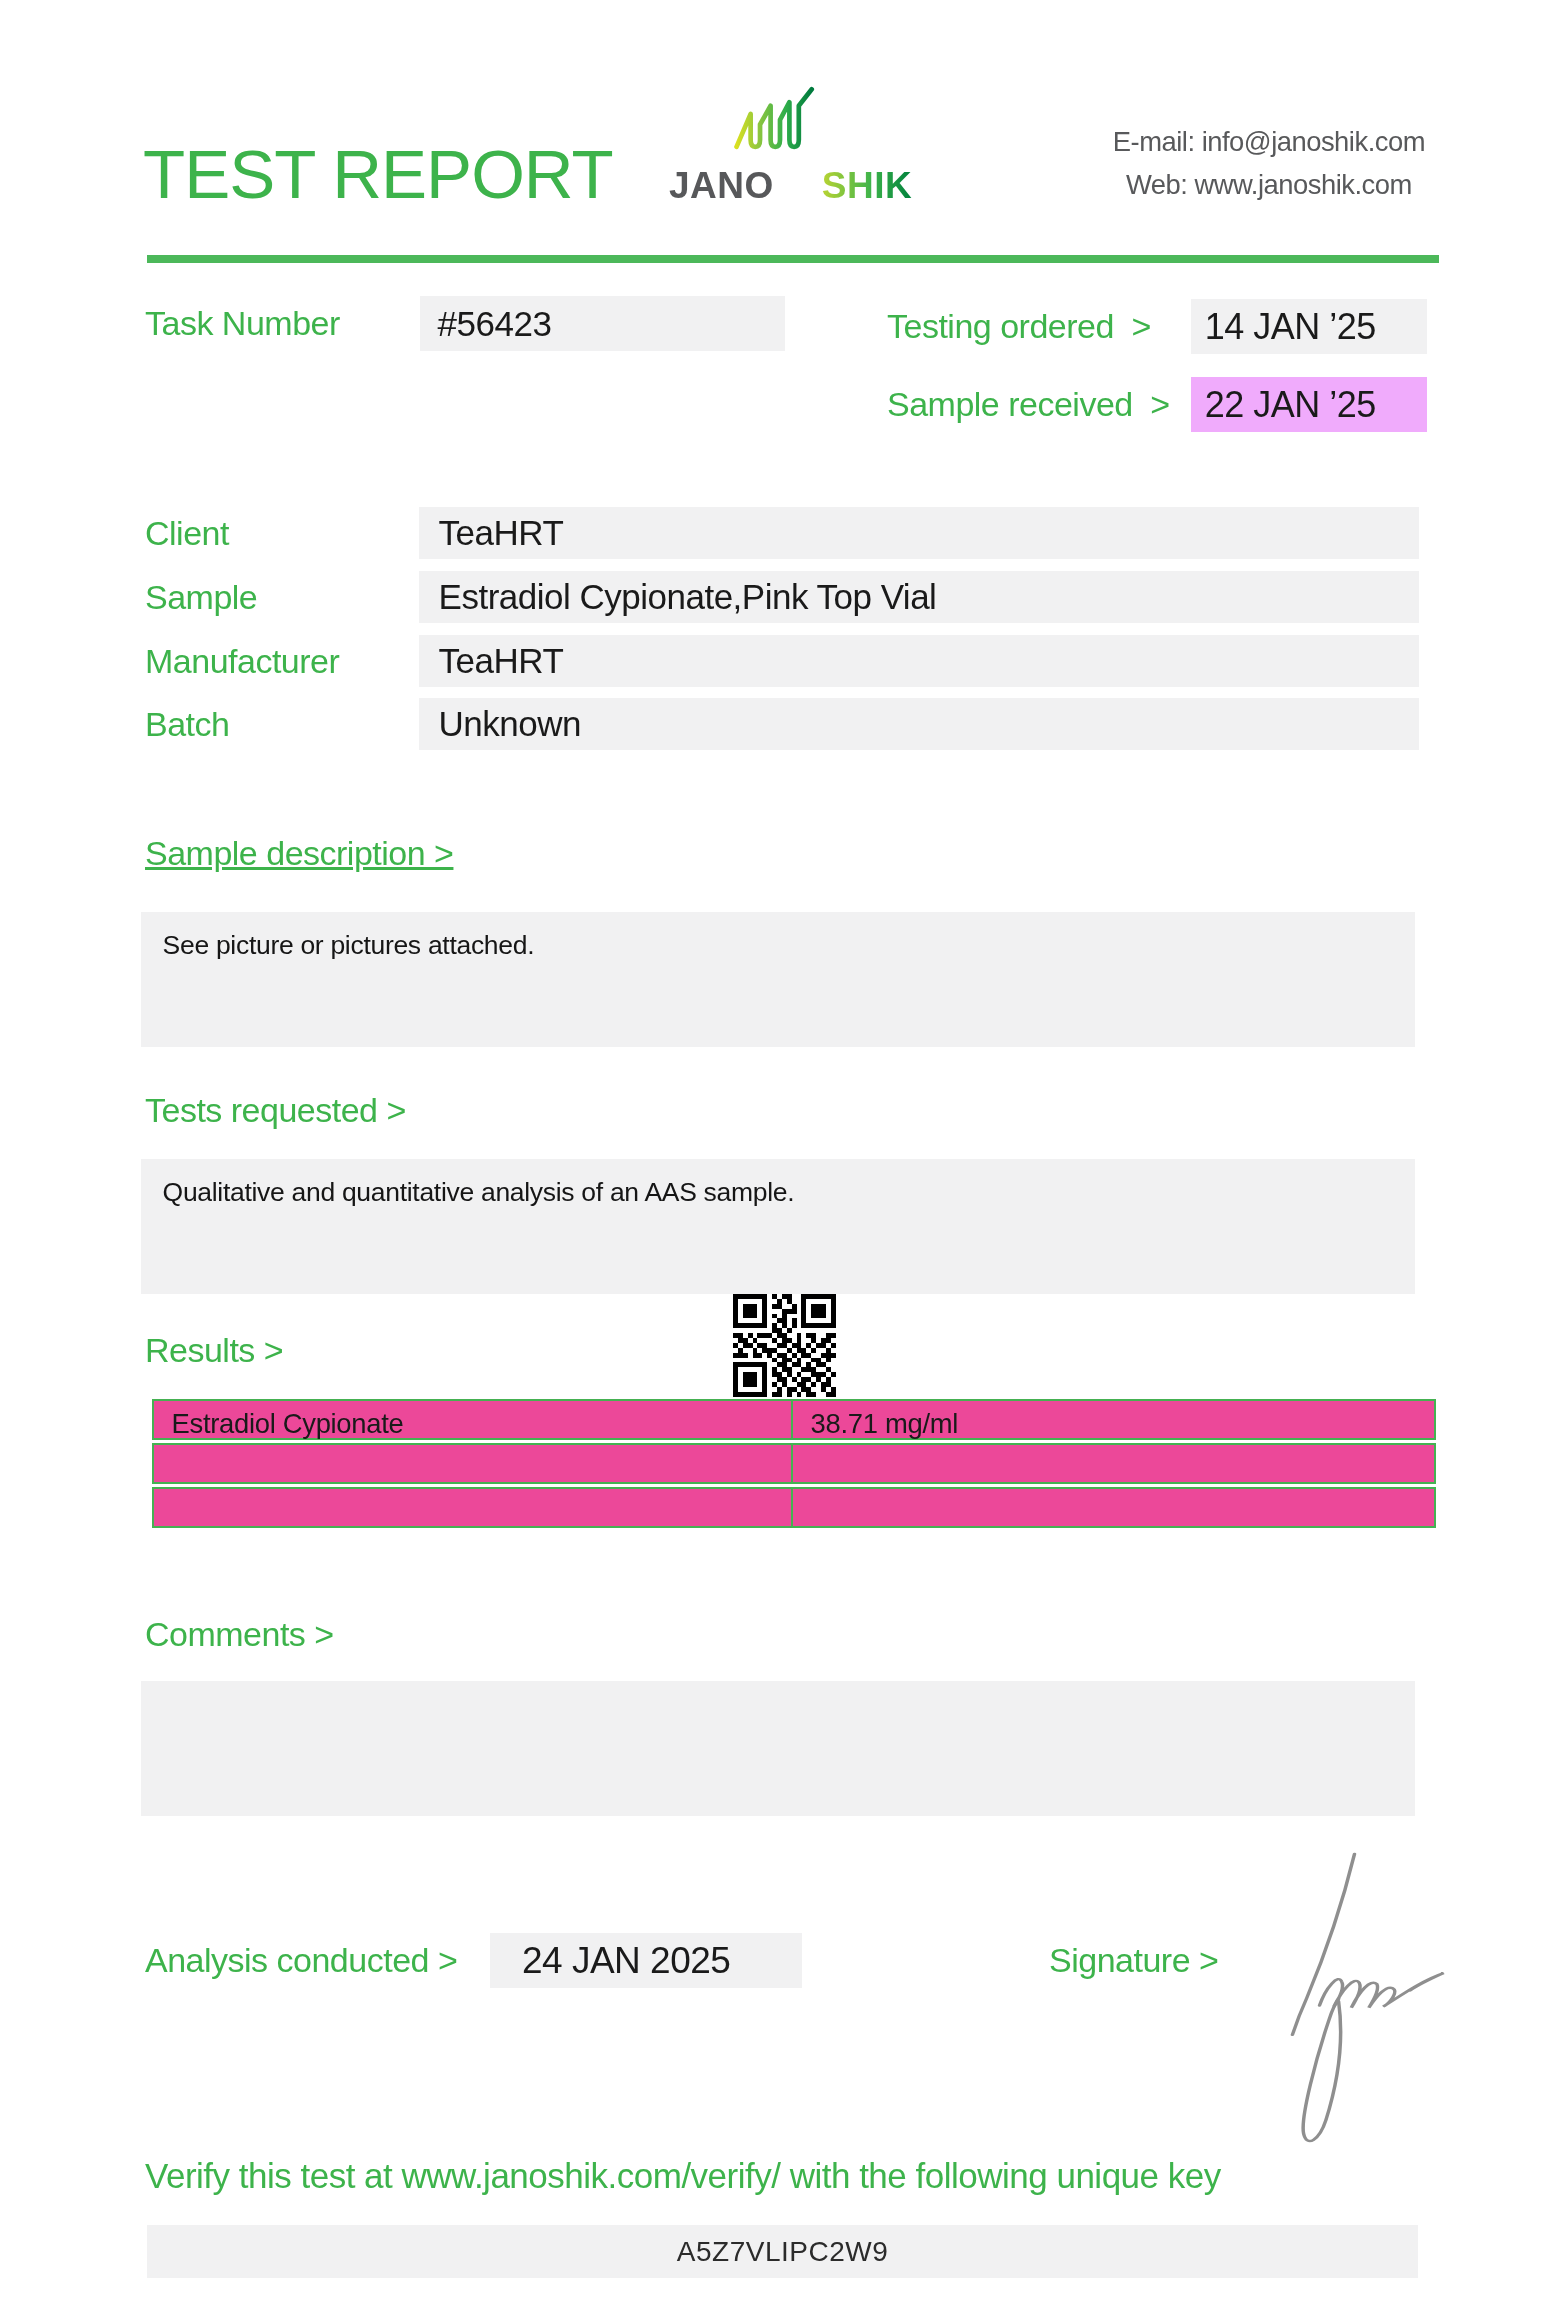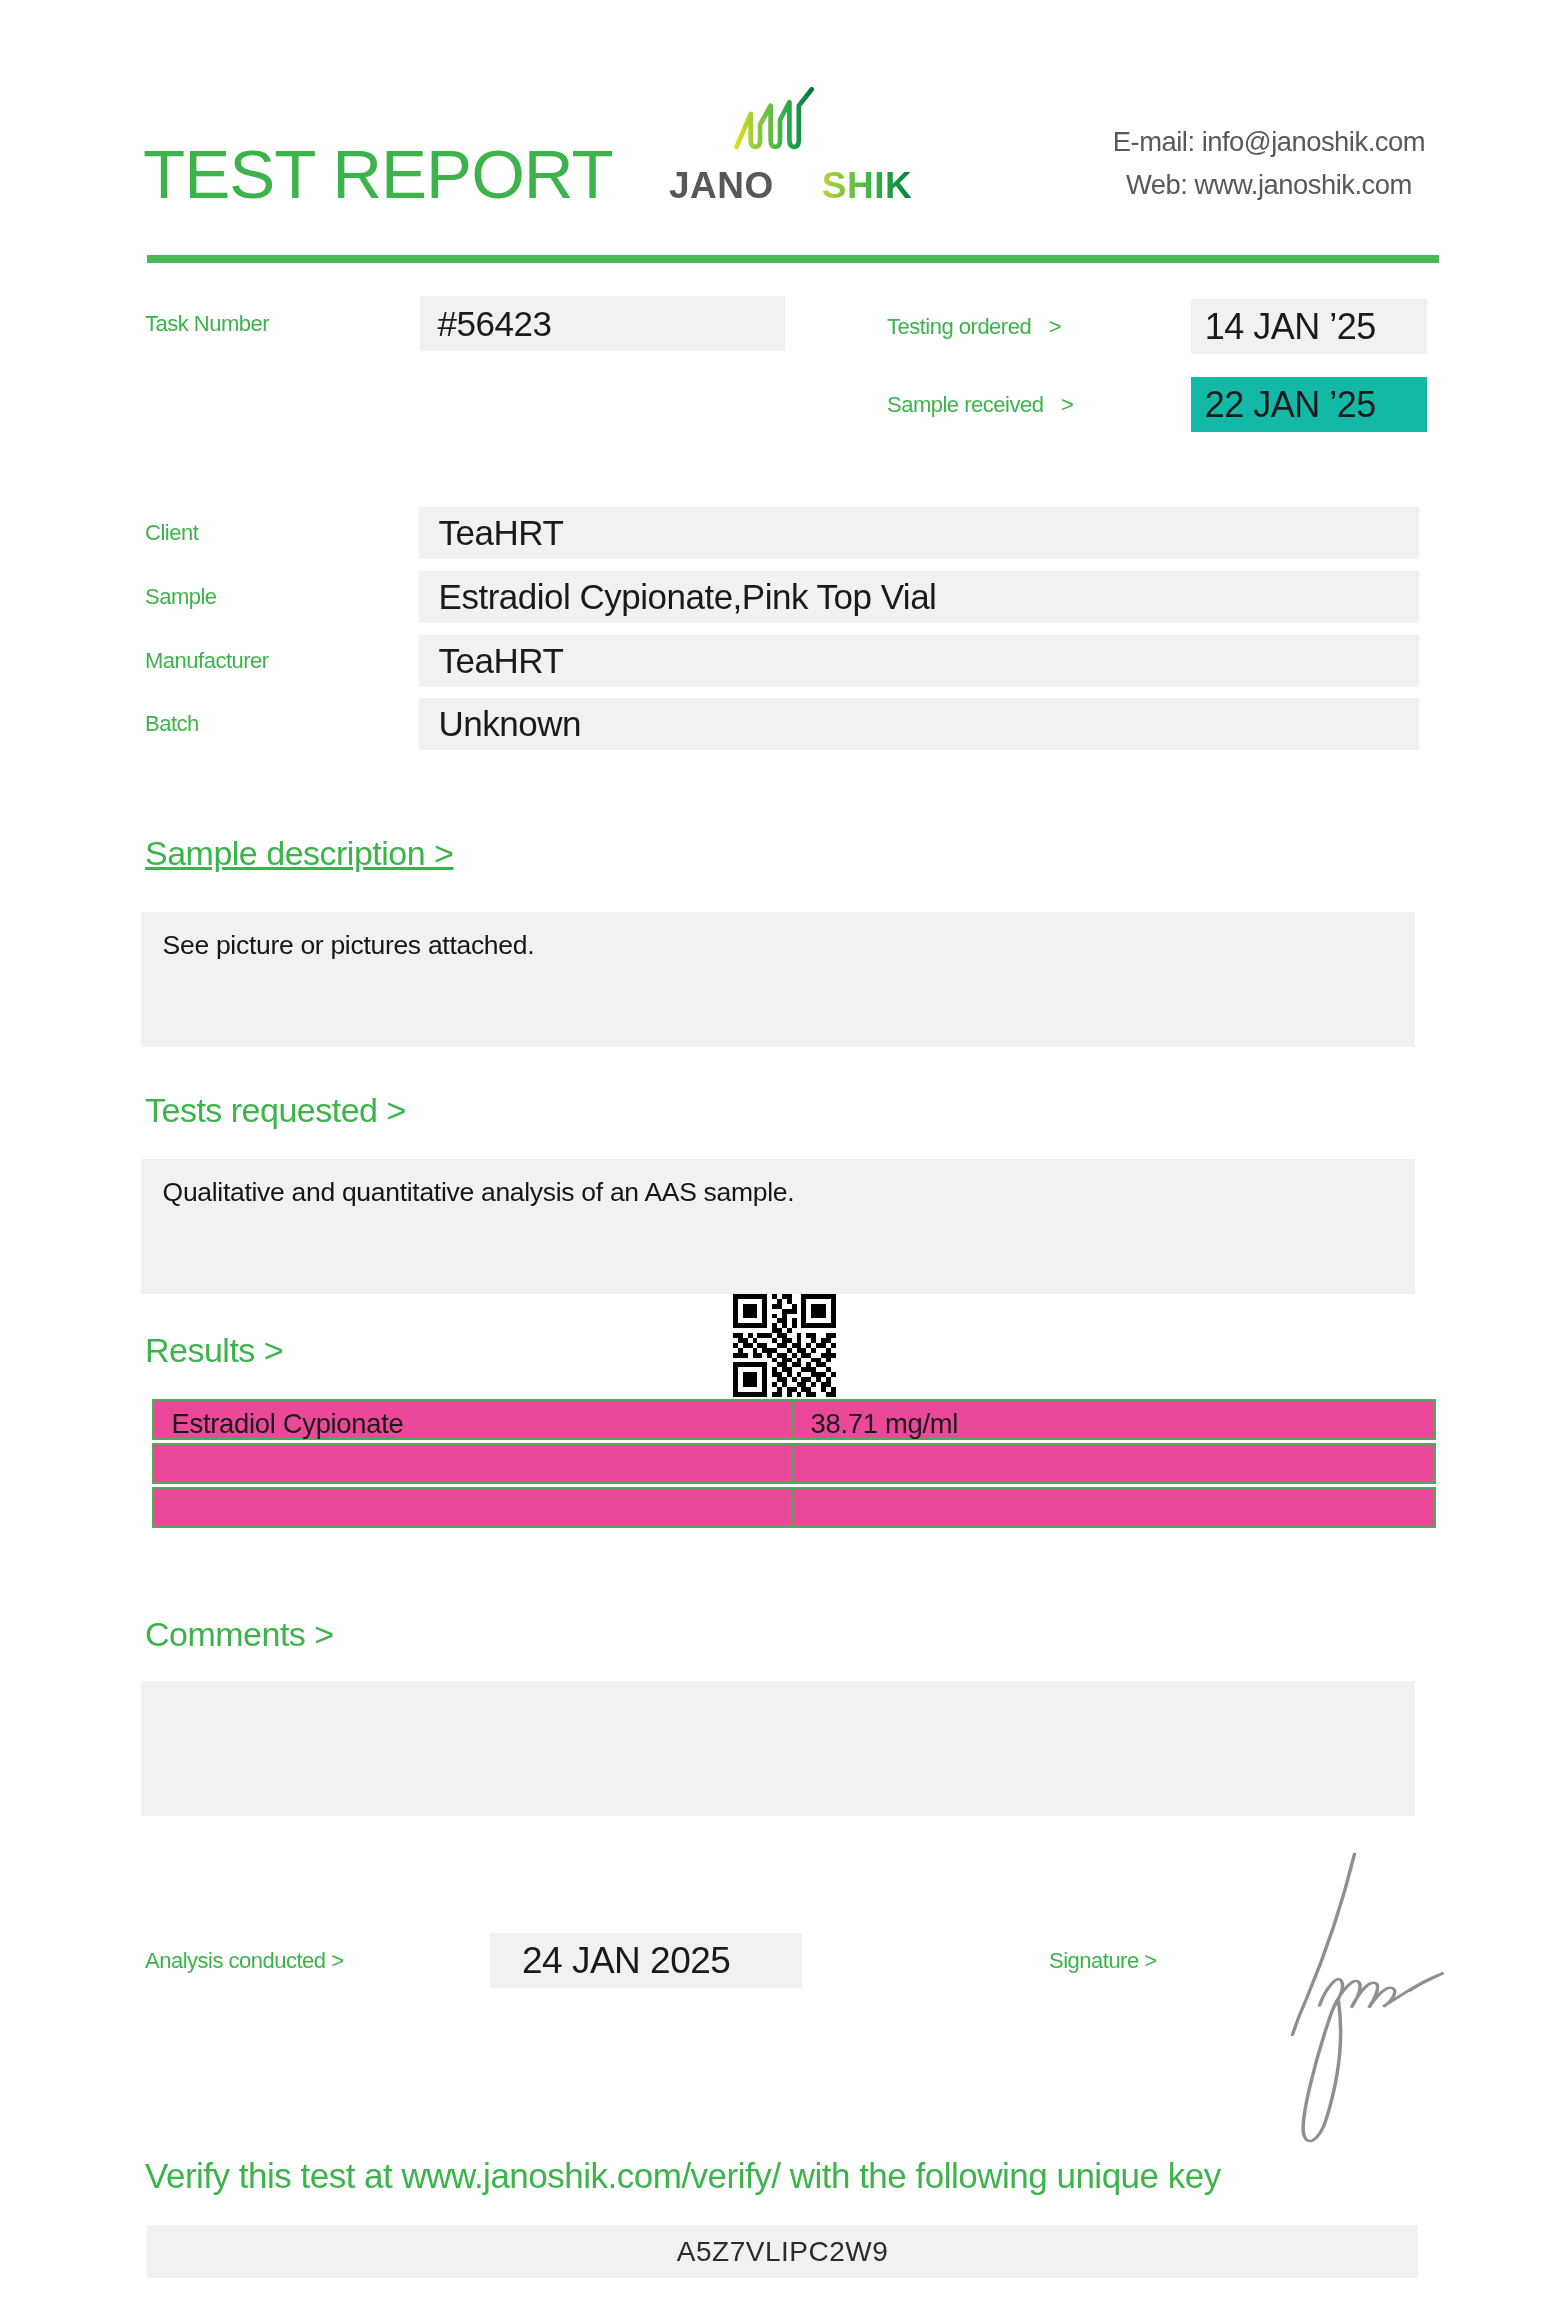--- a/index.html
+++ b/index.html
@@ -27,21 +27,21 @@
     white-space:nowrap;
   }
   .logo-text .shik{
     background:linear-gradient(90deg,#b9d433 0%,#3db34b 55%,#00813c 100%);
     -webkit-background-clip:text;background-clip:text;
     color:transparent;
     margin-left:48px;
   }
   .rule{left:147px;top:255px;width:1292px;height:7.8px;background:#4cb85a;}
 
-  .label{font-size:22px;letter-spacing:-0.5px;color:var(--green);}
+  .label{font-size:34px;letter-spacing:-0.5px;color:var(--green);}
   .gbox{background:#f1f1f2;}
   .value-text{font-size:35px;letter-spacing:-0.5px;color:#1a1a1a;}
 
   
   .task-label{left:145px;top:296px;line-height:55px;}
   .task-box{left:420px;top:296px;width:365px;height:55px;line-height:55px;padding-left:17.6px;box-sizing:border-box;}
 
   
   .date-label-1{left:887px;top:299px;line-height:55px;}
   .date-label-2{left:887px;top:377px;line-height:55px;}
@@ -117,21 +117,21 @@
   <div class="abs gbox value-text task-box" style="background: rgb(241, 241, 242);">#56423</div>
 
   <div class="abs label date-label-1">
     <span>Testing ordered</span><span class="date-arrow">&gt;</span>
   </div>
   <div class="abs gbox value-text date-box date-box-1" style="background: rgb(241, 241, 242);">14 JAN ’25</div>
 
   <div class="abs label date-label-2">
     <span>Sample received</span><span class="date-arrow">&gt;</span>
   </div>
-  <div class="abs gbox value-text date-box date-box-2" style="background: #14b8a6;">22 JAN ’25</div>
+  <div class="abs gbox value-text date-box date-box-2" style="background: #f0abfc;">22 JAN ’25</div>
 
   <div class="abs details">
     <div class="detail-row">
       <span class="label">Client</span>
       <span class="val gbox value-text" style="background: rgb(241, 241, 242);">TeaHRT</span>
     </div>
     <div class="detail-row">
       <span class="label">Sample</span>
       <span class="val gbox value-text" style="background: rgb(241, 241, 242);">Estradiol Cypionate,Pink Top Vial</span>
     </div>

